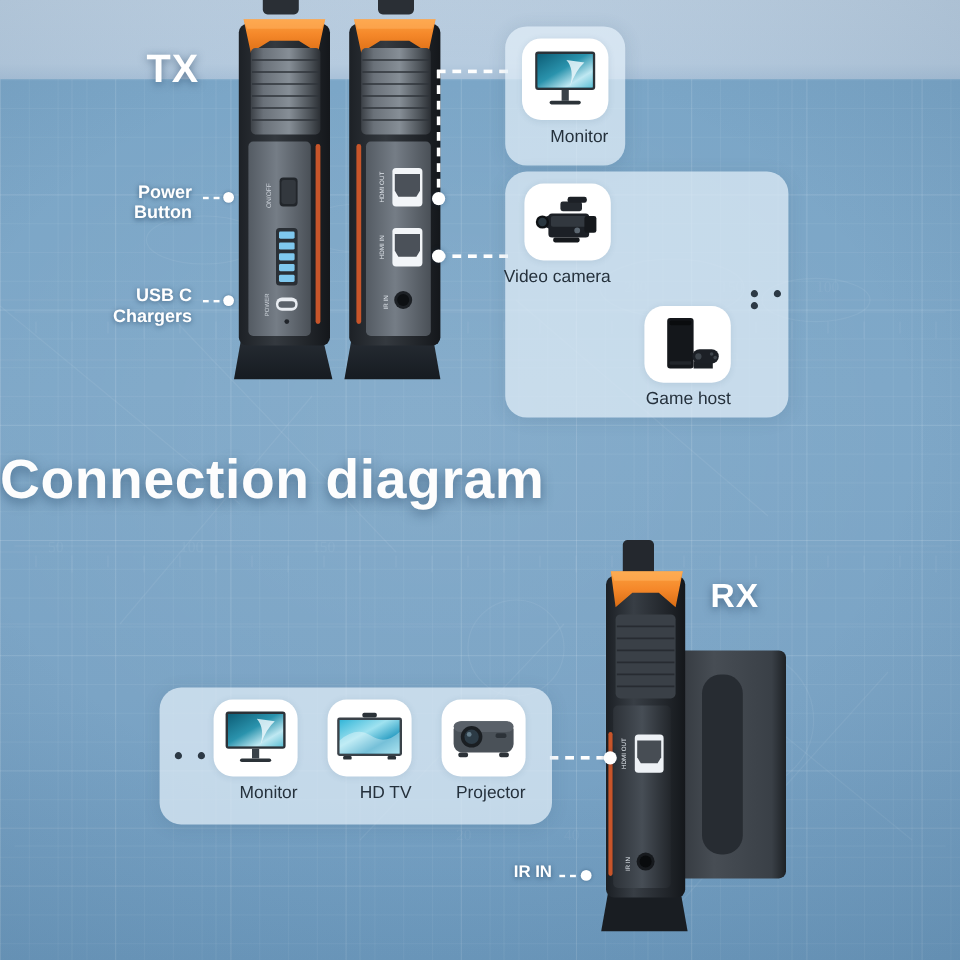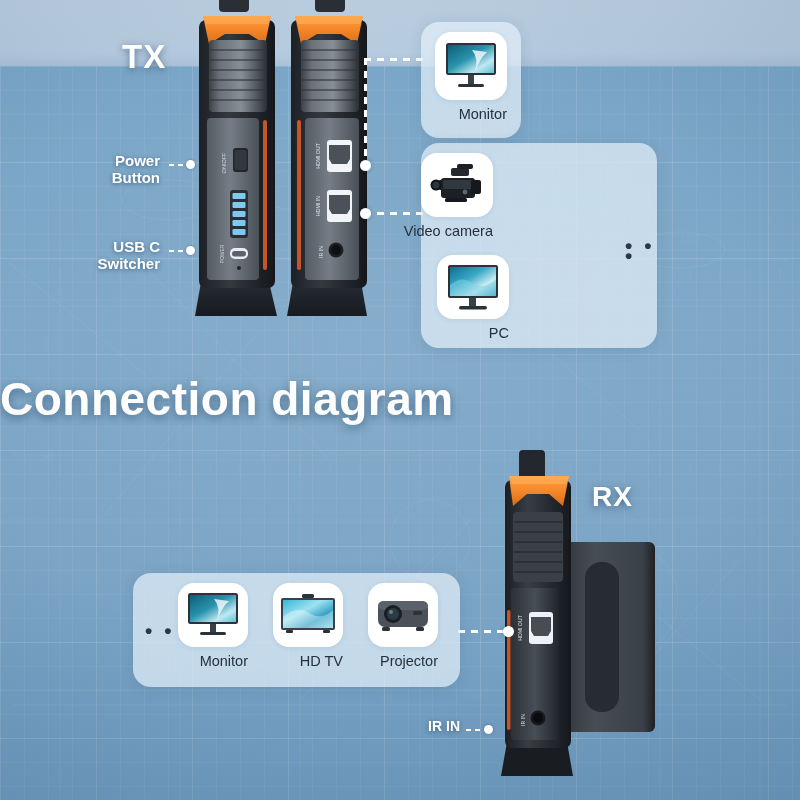--- a/index.html
+++ b/index.html
@@ -287,21 +287,21 @@
     </g>
   </svg>
 </div>
 
 <div class="annot" id="annot-power">Power
 Button</div>
 <div class="lead" style="left:169px; top:164px; width:19px;"></div>
 <div class="lead-dot" style="left:186px; top:160px;"></div>
 
 <div class="annot" id="annot-usbc">USB C
-Switcher</div>
+Chargers</div>
 <div class="lead" style="left:169px; top:250px; width:19px;"></div>
 <div class="lead-dot" style="left:186px; top:246px;"></div>
 
 <div class="conn-v" style="left:364px; top:58px; height:108px;"></div>
 <div class="conn" style="left:364px; top:58px; width:62px;"></div>
 <div class="conn-dot" style="left:360px; top:160px;"></div>
 
 <div class="conn" style="left:364px; top:212px; width:62px;"></div>
 <div class="conn-dot" style="left:360px; top:208px;"></div>
 
@@ -324,60 +324,57 @@
         <rect x="26" y="35" width="6" height="9" fill="#3a4249"></rect>
         <rect x="16" y="44" width="26" height="3" rx="1.5" fill="#2b3238"></rect>
       </svg>
     </div>
     <div class="tile-label">Monitor</div>
   </div>
 </div>
 
 <div class="panel" id="sources-panel" style="left:421px; top:143px; width:236px; height:205px;">
 
-  <div class="tile" style="left:0; top:10px; width:72px;">
+  <div class="tile" style="left:16px; top:10px; width:72px;">
     <div class="tile-box" style="width:72px; height:64px;">
       <svg width="60" height="46" viewBox="0 0 60 46">
         <rect x="14" y="16" width="34" height="20" rx="3" fill="#1c2026"></rect>
         <rect x="16" y="18" width="30" height="9" rx="2" fill="#32383f"></rect>
         <path d="M8 20 q-4 2 0 6 l8 3 v-12 z" fill="#1c2026"></path>
         <circle cx="9" cy="23" r="5.5" fill="#0e1114"></circle>
         <circle cx="9" cy="23" r="3.5" fill="#2a3740"></circle>
         <rect x="24" y="6" width="18" height="8" rx="2" fill="#24292f"></rect>
         <rect x="30" y="2" width="16" height="5" rx="2" fill="#1c2026"></rect>
         <rect x="44" y="18" width="10" height="14" rx="2" fill="#15181c"></rect>
         <rect x="18" y="36" width="22" height="4" rx="1.5" fill="#15181c"></rect>
         <circle cx="38" cy="30" r="2.4" fill="#5b6670"></circle>
       </svg>
     </div>
     <div class="tile-label">Video camera</div>
   </div>
 
 
-  <div class="tile" style="left:16px; top:112px; width:72px;">
+
+  <div class="tile" style="left:116px; top:112px; width:72px;">
     <div class="tile-box" style="width:72px; height:64px;">
-      <svg width="60" height="52" viewBox="0 0 60 52">
-        <rect x="5" y="4" width="50" height="33" rx="2" fill="#2b3238"></rect>
-        <rect x="7" y="6" width="46" height="29" fill="url(#pcGrad)"></rect>
-        <defs>
-          <linearGradient id="pcGrad" x1="0" y1="0" x2="1" y2="1">
-            <stop offset="0%" stop-color="#0f6f90"></stop>
-            <stop offset="40%" stop-color="#3aa8c6"></stop>
-            <stop offset="70%" stop-color="#cfeef6"></stop>
-            <stop offset="100%" stop-color="#2b8fb0"></stop>
-          </linearGradient>
-        </defs>
-        <path d="M7 24 q12 -10 22 -2 q11 8 24 -4 v17 h-46 z" fill="#7fd3e6" opacity="0.55"></path>
-        <rect x="26" y="37" width="7" height="8" fill="#39424a"></rect>
-        <rect x="16" y="45" width="28" height="3.5" rx="1.7" fill="#2b3238"></rect>
+      <svg width="58" height="52" viewBox="0 0 58 52">
+        <rect x="12" y="4" width="22" height="42" rx="2.5" fill="#14171b"></rect>
+        <rect x="14" y="6" width="18" height="4" rx="1.5" fill="#0a0c0e"></rect>
+        <rect x="14" y="40" width="18" height="3" rx="1" fill="#22262b"></rect>
+        <path d="M34 40 L50 40 L50 46 L34 46 Z" fill="#1b1f24"></path>
+        <g>
+          <rect x="33" y="30" width="22" height="12" rx="6" fill="#1c2026"></rect>
+          <circle cx="38" cy="36" r="2.6" fill="#3e454c"></circle>
+          <circle cx="49" cy="34" r="1.5" fill="#3e454c"></circle>
+          <circle cx="52" cy="37" r="1.5" fill="#3e454c"></circle>
+        </g>
       </svg>
     </div>
-    <div class="tile-label">PC</div>
+    <div class="tile-label">Game host</div>
   </div>
-
 
   <div class="ellipsis" style="left:204px; top:98px;">• • •</div>
 </div>
 
 <div class="device" id="rx-unit" style="left:493px; top:450px; width:190px; height:350px;">
   <svg width="190" height="350" viewBox="0 0 190 350">
     <defs>
       <linearGradient id="rxBody" x1="0" y1="0" x2="1" y2="0">
         <stop offset="0%" stop-color="#1b1f24"></stop>
         <stop offset="35%" stop-color="#383e45"></stop>

